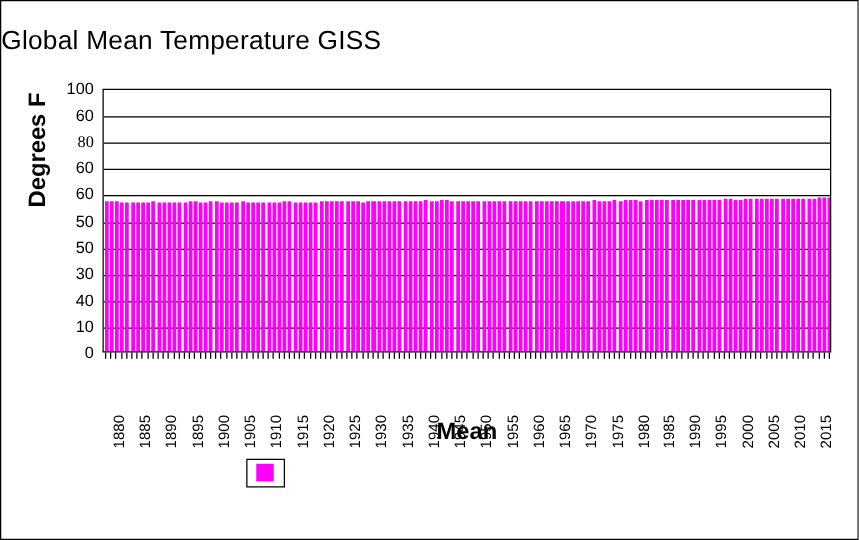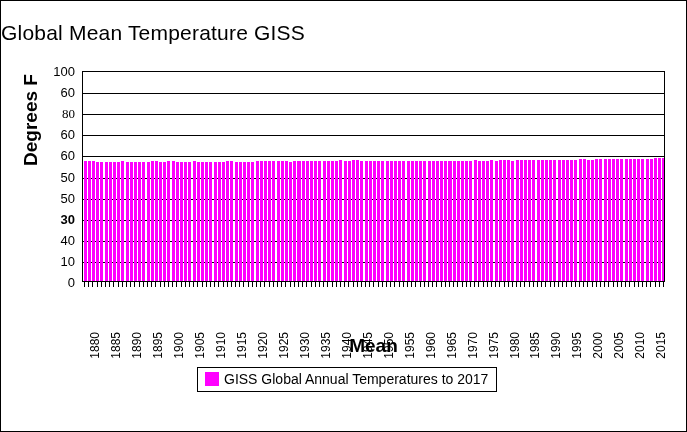--- a/index.html
+++ b/index.html
@@ -159,21 +159,21 @@
 <div id="chart-frame">
 
   <div id="chart-title">Global Mean Temperature GISS</div>
 
   <div id="y-axis-title">Degrees F</div>
 
   <div id="y-tick-labels">
       <div class="y-tick-label" style="top: 211px;">0</div>
       <div class="y-tick-label" style="top: 189.9px;">10</div>
       <div class="y-tick-label" style="top: 168.8px;">40</div>
-      <div class="y-tick-label" style="top: 147.7px; font-weight: bold;">30</div>
+      <div class="y-tick-label" style="top: 147.7px;">30</div>
       <div class="y-tick-label" style="top: 126.6px;">50</div>
       <div class="y-tick-label" style="top: 105.5px;">50</div>
       <div class="y-tick-label" style="top: 84.4px;">60</div>
       <div class="y-tick-label" style="top: 63.3px;">60</div>
       <div class="y-tick-label" style="top: 42.2px; font-family: Liberation Serif, serif;">80</div>
       <div class="y-tick-label" style="top: 21.1px;">60</div>
       <div class="y-tick-label" style="top: 0px;">100</div>
     </div>
 
   <div id="plot-area">
@@ -500,16 +500,15 @@
       <div class="x-tick-label" style="left: 510.406px; top: 44px;">2000</div>
       <div class="x-tick-label" style="left: 531.378px; top: 44px;">2005</div>
       <div class="x-tick-label" style="left: 552.349px; top: 44px;">2010</div>
       <div class="x-tick-label" style="left: 573.32px; top: 44px;">2015</div>
     </div>
 
   <div id="x-axis-title">Mean</div>
 
   <div id="legend">
     <div id="legend-swatch" style="background: rgb(255, 0, 255);"></div>
-    <div id="legend-label">GISS Global Annual Temperatures to 2017</div>
   </div>
 
 </div>
 
 </body></html>

